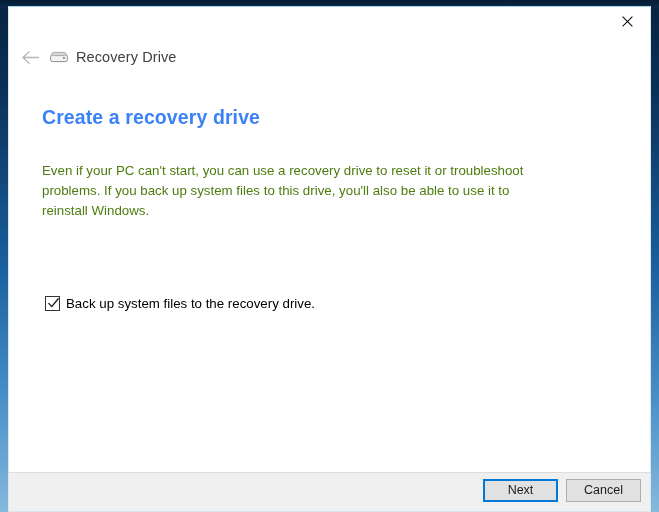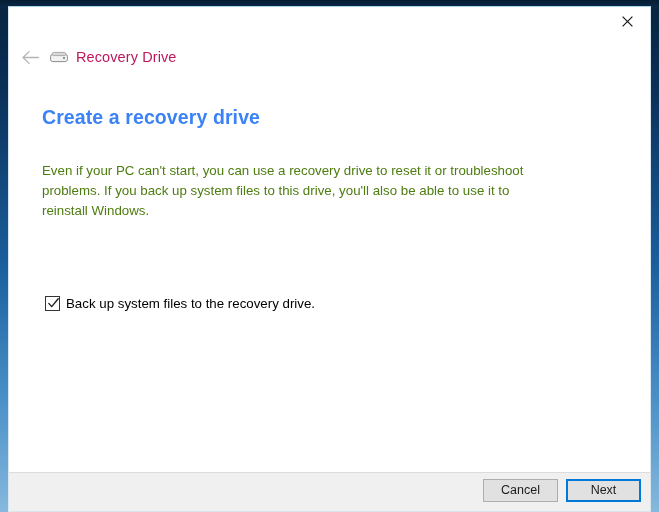--- a/index.html
+++ b/index.html
@@ -89,21 +89,21 @@
     width: 20px;
     height: 20px;
     margin-left: 2px;
     display: flex;
     align-items: center;
     justify-content: center;
   }
   #app-title {
     margin-left: 7px;
     font-size: 14.5px;
-    color: #be185d;
+    color: #404040;
     letter-spacing: 0.1px;
     white-space: nowrap;
   }
 
   
   #page-heading {
     position: absolute;
     left: 33px;
     top: 86px;
     font-size: 19.5px;
@@ -230,18 +230,18 @@
     <span id="backup-checkbox">
       <svg width="13" height="13" viewBox="0 0 13 13" aria-hidden="true">
         <path d="M1.8 6.4 L4.7 9.6 L11.2 1.8" stroke="#1c1c1c" stroke-width="1.35" fill="none" stroke-linecap="round" stroke-linejoin="round"></path>
       </svg>
     </span>
     <span id="backup-checkbox-label">Back up system files to the recovery drive.</span>
   </div>
 
   <div id="footer">
     <div id="footer-buttons">
+      <button class="dlg-button default">Next</button>
       <button class="dlg-button">Cancel</button>
-      <button class="dlg-button default">Next</button>
     </div>
   </div>
 
 </div>
 
 </body></html>

